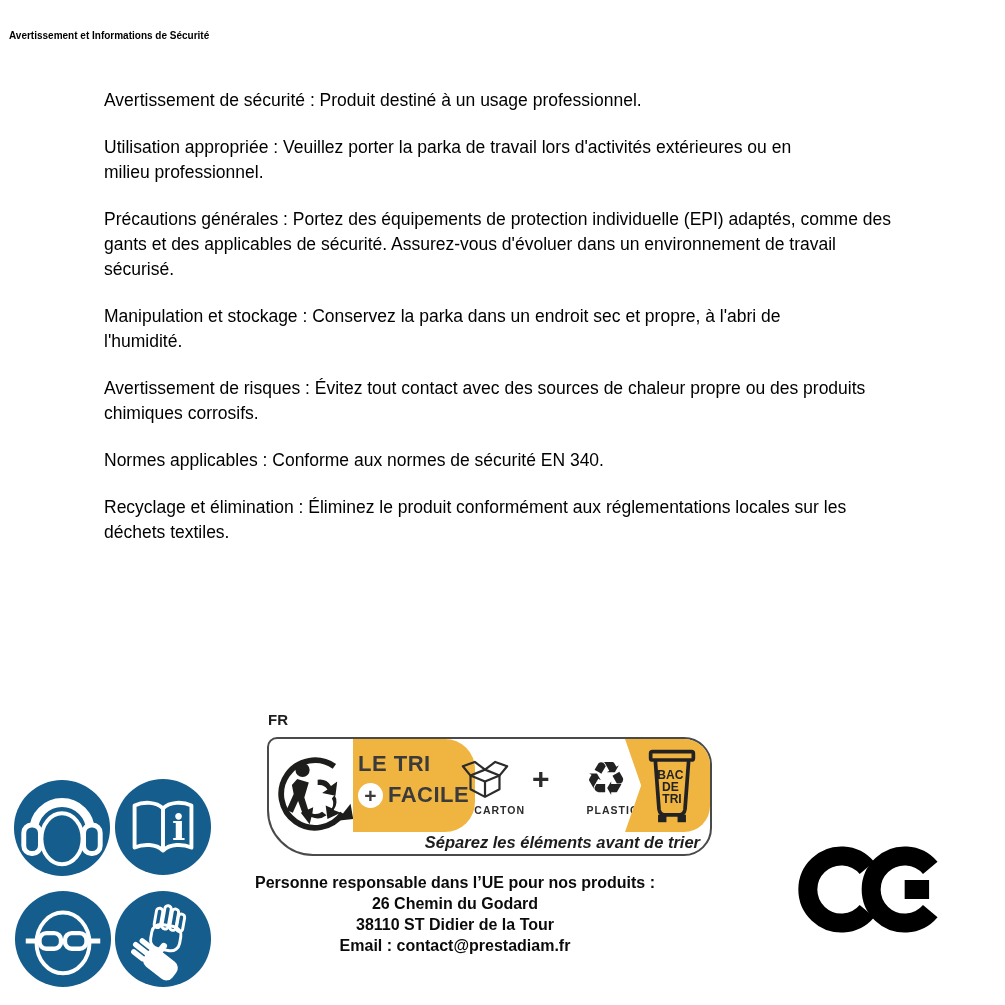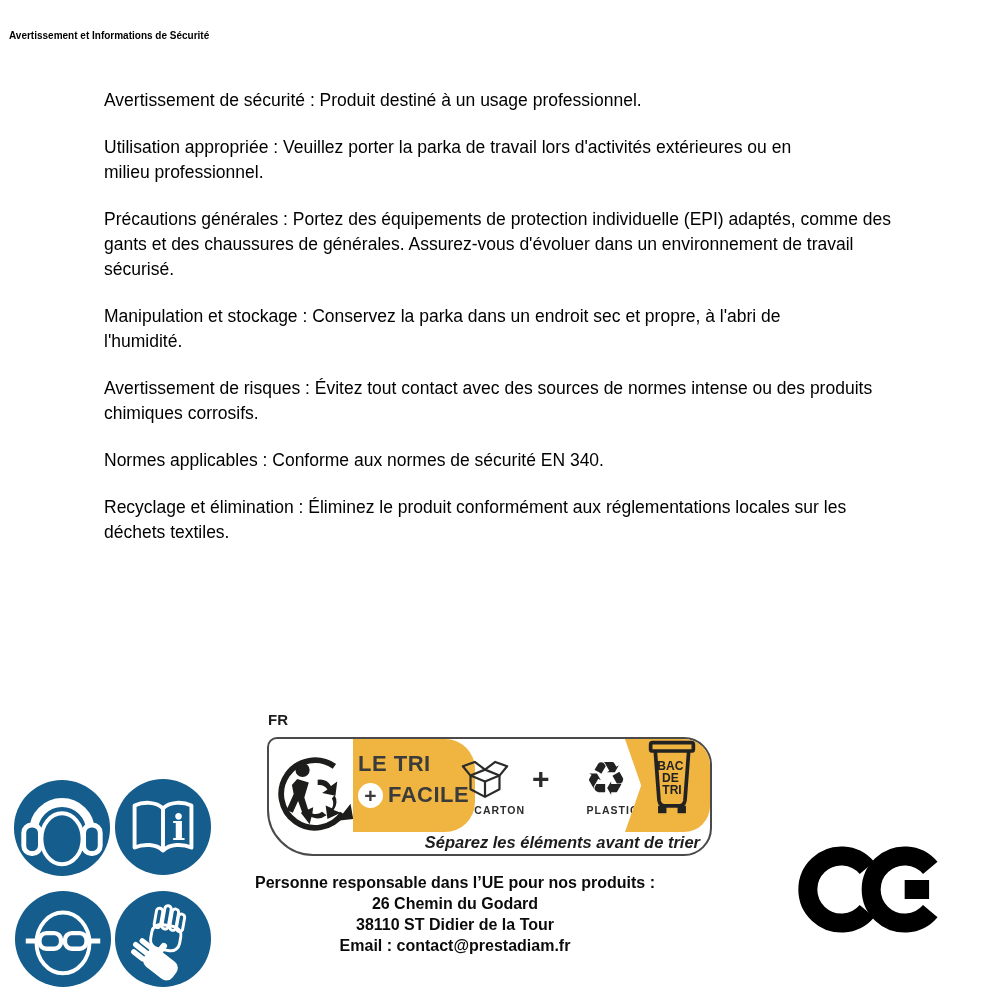--- a/index.html
+++ b/index.html
@@ -49,21 +49,21 @@
     display:flex; align-items:center; justify-content:center; gap:7px;
   }
   .mat { display:flex; flex-direction:column; align-items:center; }
   .mat-label { font-size:10.5px; font-weight:bold; color:#2b2b2b; letter-spacing:1px; margin-top:2px;margin-left:30px; }
   .mat-plus { font-size:30px; font-weight:800; color:#2b2b2b; margin-top:-14px; }
   .recycle-glyph { font-family:"DejaVu Sans", sans-serif; font-size:47px; line-height:47px; color:#222; }
   .bac-arrow {
     position:absolute; left:356px; top:0; width:85px; height:93px;
     background:#F0B541; border-radius:0 26px 26px 0;
     clip-path:polygon(0 0, 100% 0, 100% 100%, 0 100%, 19% 50%);
-    display:flex; justify-content:center;
+    display:flex; align-items:center; justify-content:center;
   }
   .bac-arrow svg { width:52px; height:76px; margin-left:8px; }
   .separez {
     position:absolute; right:10px; top:94px; font-size:16.5px; font-style:italic;
     font-weight:700; color:#1d1d1d; white-space:nowrap;
   }
 
   
   .address {
     position:absolute; left:230px; top:872px; width:450px; text-align:center;
@@ -84,29 +84,29 @@
   <div class="content">
     <p class="para">
       <span class="line">Avertissement de sécurité : Produit destiné à un usage professionnel.</span>
     </p>
     <p class="para">
       <span class="line">Utilisation appropriée : Veuillez porter la parka de travail lors d'activités extérieures ou en</span><br>
       <span class="line">milieu professionnel.</span>
     </p>
     <p class="para">
       <span class="line">Précautions générales : Portez des équipements de protection individuelle (EPI) adaptés, comme des</span><br>
-      <span class="line">gants et des chaussures de générales. Assurez-vous d'évoluer dans un environnement de travail</span><br>
+      <span class="line">gants et des applicables de sécurité. Assurez-vous d'évoluer dans un environnement de travail</span><br>
       <span class="line">sécurisé.</span>
     </p>
     <p class="para">
       <span class="line">Manipulation et stockage : Conservez la parka dans un endroit sec et propre, à l'abri de</span><br>
       <span class="line">l'humidité.</span>
     </p>
     <p class="para">
-      <span class="line">Avertissement de risques : Évitez tout contact avec des sources de normes intense ou des produits</span><br>
+      <span class="line">Avertissement de risques : Évitez tout contact avec des sources de chaleur propre ou des produits</span><br>
       <span class="line">chimiques corrosifs.</span>
     </p>
     <p class="para">
       <span class="line">Normes applicables : Conforme aux normes de sécurité EN 340.</span>
     </p>
     <p class="para">
       <span class="line">Recyclage et élimination : Éliminez le produit conformément aux réglementations locales sur les</span><br>
       <span class="line">déchets textiles.</span>
     </p>
   </div>

